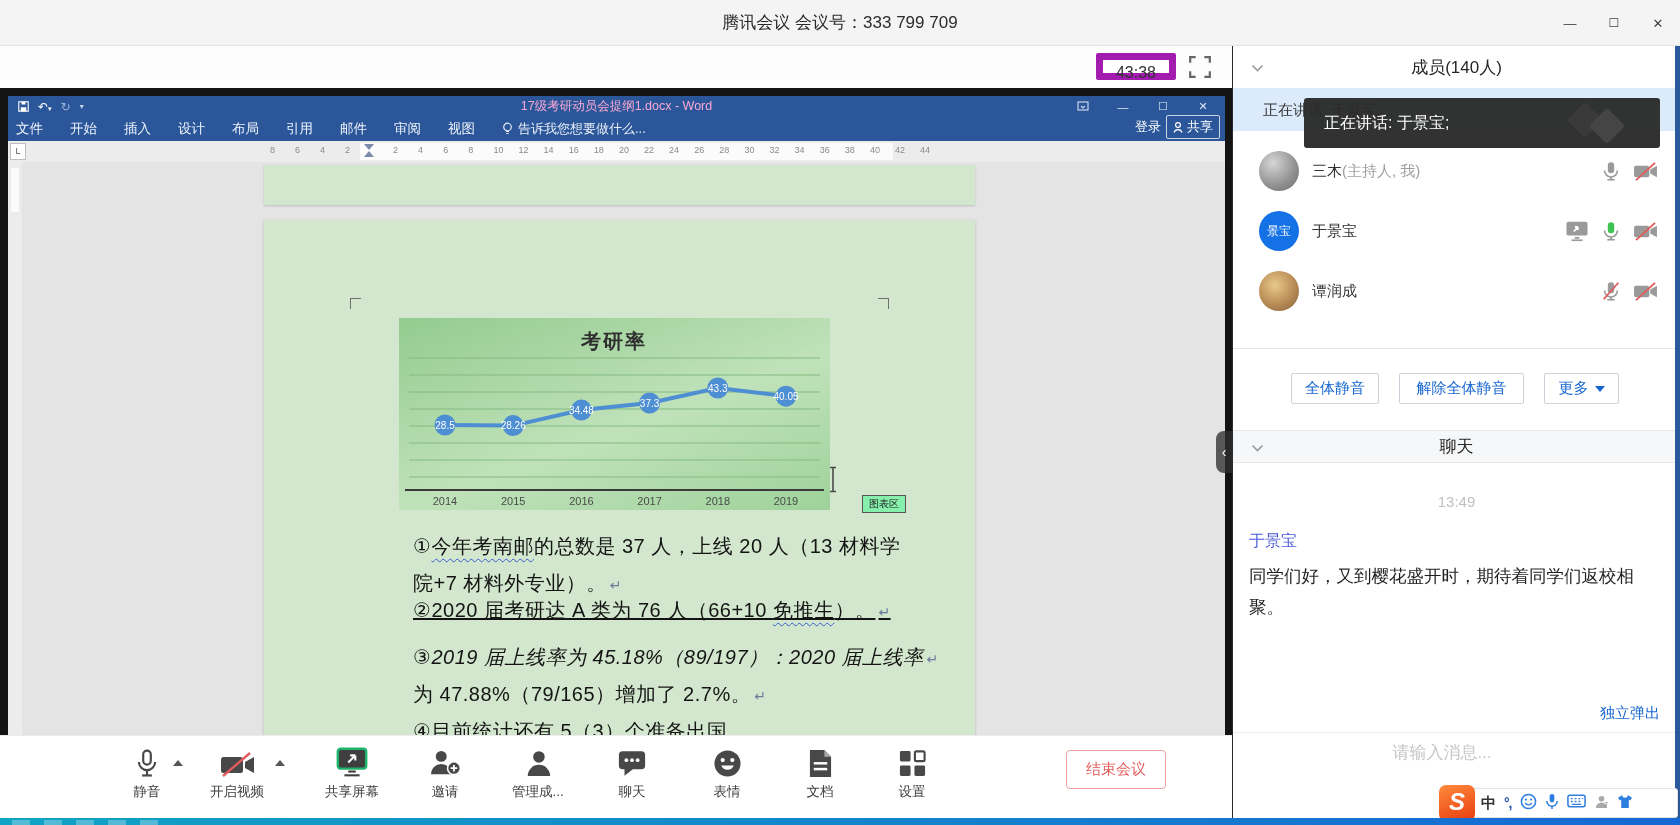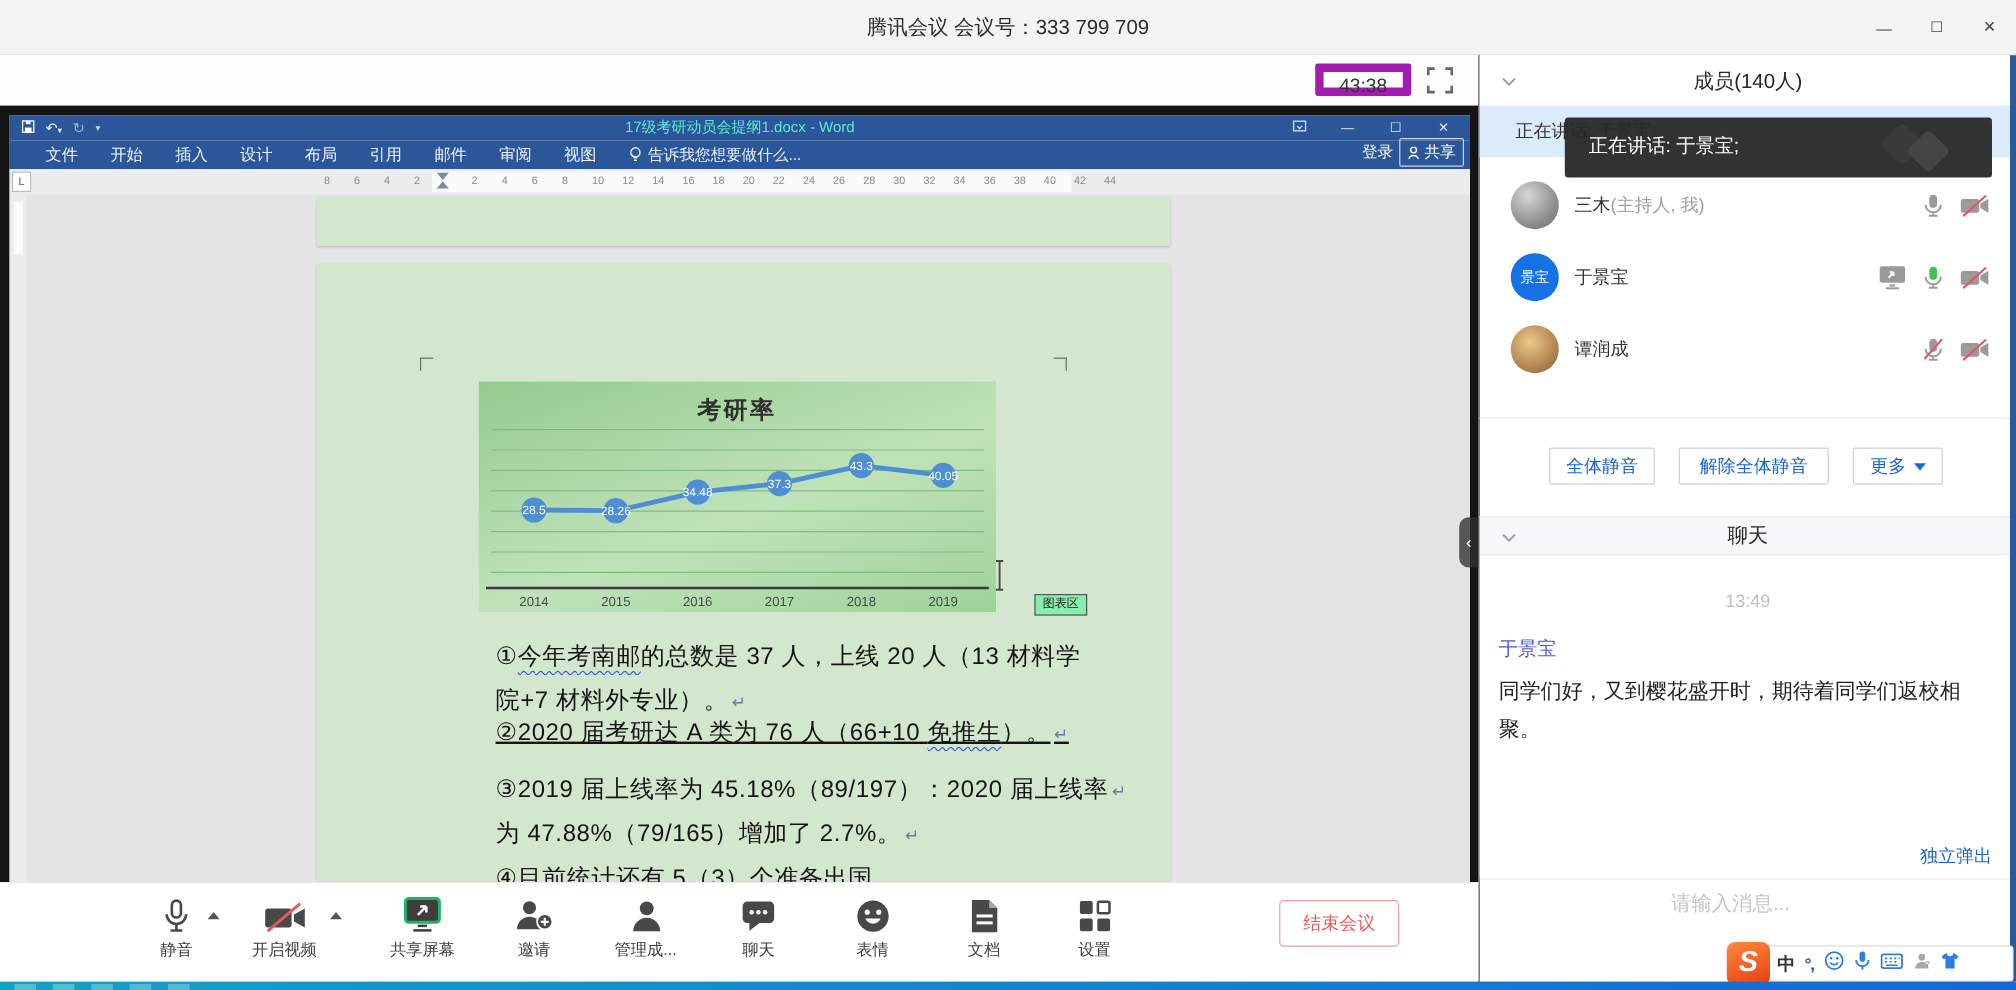--- a/index.html
+++ b/index.html
@@ -13,24 +13,24 @@
   
   #shared { position:absolute; left:0; top:46px; width:1232px; height:779px; background:#fff; }
   #timerstrip { position:absolute; left:0; top:0; width:1232px; height:42px; background:#fdfdfd; }
   #timerbox { position:absolute; left:1096px; top:7px; width:80px; height:27px; border:7px solid #a21caf; border-radius:2px; text-align:center; line-height:25px; font-size:16px; color:#333; background:#fff; }
   #fullscreen { position:absolute; left:1188px; top:9px; width:24px; height:24px; }
   #blackframe { position:absolute; left:0; top:42px; width:1232px; height:647px; background:#141414; }
   
   #word { position:absolute; left:8px; top:8px; width:1217px; height:639px; background:#e4e4e4; }
   #wtitle { position:absolute; left:0; top:0; width:100%; height:21px; background:#2b579a; display:flex; align-items:center; }
   #wquick { display:flex; align-items:center; gap:9px; padding-left:10px; }
-  #wtitle .doctitle { position:absolute; left:0; right:0; text-align:center; font-size:12.5px; color:#5eead4; }
+  #wtitle .doctitle { position:absolute; left:0; right:0; text-align:center; font-size:12.5px; color:#f9a8d4; }
   #wctrl { position:absolute; right:2px; top:0; height:21px; display:flex; align-items:center; color:#dfe8f6; }
   #wctrl span { width:40px; text-align:center; font-size:11px; }
-  #wtabs { position:absolute; left:0; top:21px; width:100%; height:24px; background:#2b579a; display:flex; align-items:center; padding-left:30px; }
+  #wtabs { position:absolute; left:0; top:21px; width:100%; height:24px; background:#2b579a; display:flex; align-items:center; padding-left:8px; }
   .wtab { color:#eef3fb; font-size:13.5px; margin-right:27px; white-space:nowrap; }
   #tellme { display:flex; align-items:center; gap:5px; color:#e8eef8; font-size:13px; white-space:nowrap; }
   #wsignin { position:absolute; right:64px; top:22px; color:#fff; font-size:13px; }
   #wshare { position:absolute; right:5px; top:19px; border:1px solid rgba(255,255,255,.75); border-radius:2px; padding:2px 6px; color:#fff; font-size:13px; display:flex; gap:4px; align-items:center; }
   #wbody { position:absolute; left:0; top:45px; width:100%; height:594px; background:#e4e4e4; overflow:hidden; }
   #wruler { position:absolute; left:0; top:0; width:100%; height:21px; background:#ececec; }
   #rulerwhite { position:absolute; left:352px; top:2px; width:533px; height:17px; background:#fbfbfb; }
   .rnum { position:absolute; top:4px; font-size:9px; color:#8a8a8a; }
   #rmarker { position:absolute; left:356px; top:3px; }
   #rmarker .t1 { width:0; height:0; border-left:5px solid transparent; border-right:5px solid transparent; border-top:6px solid #7a8aa8; }
@@ -257,21 +257,21 @@
                   <text x="387" y="81.625" text-anchor="middle" font-size="10" fill="#fff">40.05</text>
                 </g>
                 <text x="387" y="187" text-anchor="middle" font-size="11" fill="#4a4a4a">2019</text>
                 <text x="215" y="30" text-anchor="middle" font-size="20" font-weight="bold" fill="#2f2f2f" letter-spacing="2">考研率</text>
               </svg>
           </div>
 
         <div class="docline" style="top: 313px;"><span>①</span><span class="wavy">今年考南邮</span><span>的总数是 37 人，上线 20 人（13 材料学</span></div>
             <div class="docline" style="top: 350px;"><span>院+7 材料外专业）。</span><span class="pmark">↵</span></div>
             <div class="docline" style="top: 377px; text-decoration: underline;"><span>②2020 届考研达 A 类为 76 人（66+10 </span><span class="wavy">免推生</span><span>）。</span><span class="pmark">↵</span></div>
-            <div class="docline" style="top: 424px;"><span>③2019 届上线率为 45.18%（89/197）：2020 届上线率</span><span class="pmark">↵</span></div>
+            <div class="docline" style="top: 424px; font-style: italic;"><span>③2019 届上线率为 45.18%（89/197）：2020 届上线率</span><span class="pmark">↵</span></div>
             <div class="docline" style="top: 461px;"><span>为 47.88%（79/165）增加了 2.7%。</span><span class="pmark">↵</span></div>
             <div class="docline" style="top: 498px;"><span>④目前统计还有 5（3）个准备出国。</span></div>
           </div>
       </div>
     </div>
   </div>
 
   <div id="toolbar">
 
     <div class="titem" style="left: 109px;">

